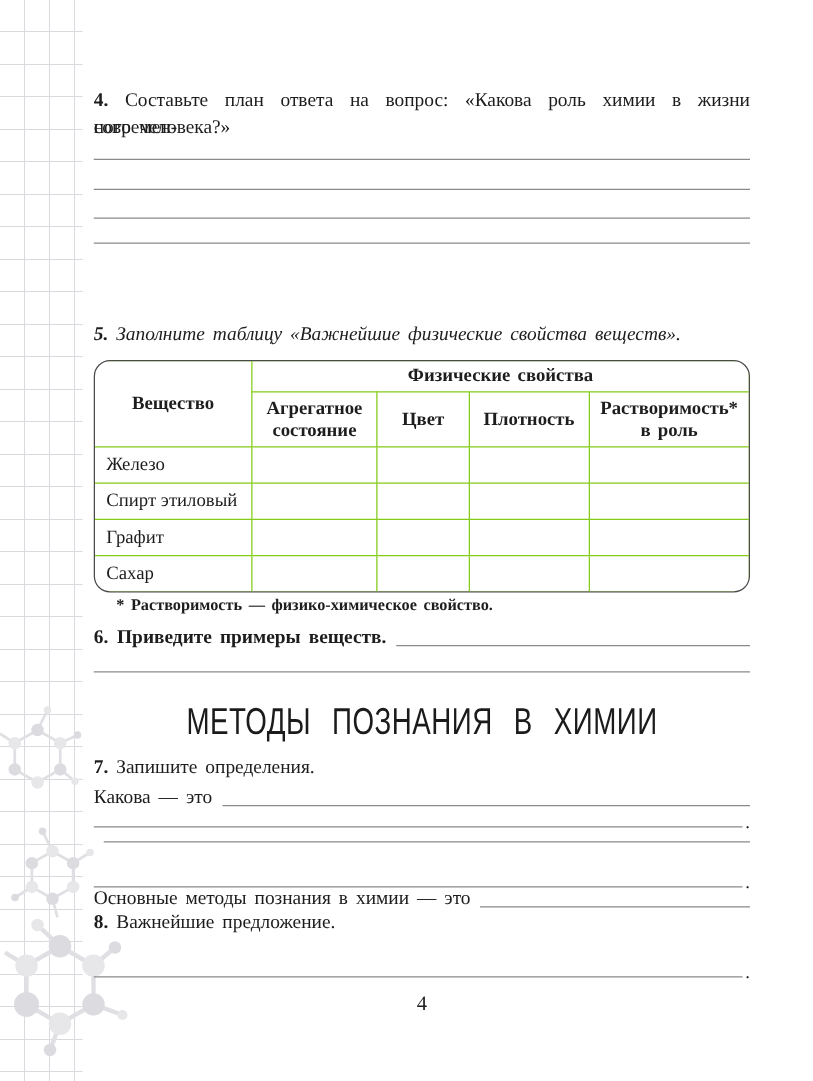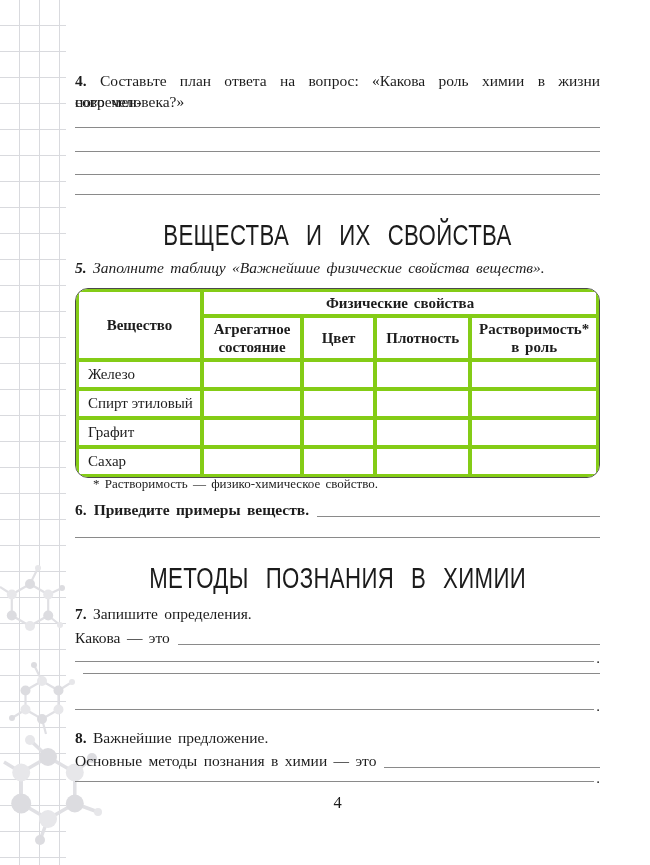--- a/index.html
+++ b/index.html
@@ -39,21 +39,21 @@
   .cont-row .line { flex:1; border-bottom:1px solid #8a8a8a; height:100%; }
   .cont-row .dot { font-size:15px; line-height:8px; margin-left:2px; }
 
   .heading { text-align:center; font-family:"Liberation Sans", sans-serif; font-size:30px; color:#1b1b1b; }
   .heading > span { display:inline-block; transform:scaleX(0.74); white-space:nowrap; word-spacing:14px; letter-spacing:0.5px; }
 
   .table-wrap {
     border:1.5px solid #4a4a4a; border-radius:13px; overflow:hidden; background:#fff;
   }
   table { width:calc(100% + 2px); margin:-1px; border-collapse:collapse; table-layout:fixed; }
-  th, td { border:4px solid #84cc16; font-size:15px; }
+  th, td { border:1px solid #84cc16; font-size:15px; }
   th { font-weight:bold; text-align:center; vertical-align:middle; padding:2px 4px; line-height:18px; word-spacing:2px; }
   td.row-label { text-align:left; padding:4px 6px 4px 9px; font-weight:normal; }
   td.blank-cell { height:29px; }
   .col-substance { width:24%; } .col-state { width:19.2%; } .col-color { width:14%; }
   .col-density { width:18.3%; } .col-solubility { width:24.5%; }
   tr.group-row th { height:25px; }
   tr.sub-row th { height:44px; }
 
   .footnote { font-size:13px; word-spacing:2px; padding-left:18px; }
   .page-num { text-align:center; font-size:16.5px; }
@@ -117,23 +117,20 @@
       <span class="q-num">4.</span>
       <span>Составьте план ответа на вопрос: «Какова роль химии в жизни современ-</span>
     </div>
     <div class="abs q-text" style="top:91px;">ного человека?»</div>
 
     <div class="abs answer-line" style="top:127px;"></div>
     <div class="abs answer-line" style="top:151px;"></div>
     <div class="abs answer-line" style="top:174px;"></div>
     <div class="abs answer-line" style="top:194px;"></div>
 
-    <div class="abs heading" style="top:218px;">
-      <span>ВЕЩЕСТВА И ИХ СВОЙСТВА</span>
-    </div>
 
     <div class="abs q-text" style="top:257px;font-style:italic;">
       <span class="q-num">5.</span>
       <span>Заполните таблицу «Важнейшие физические свойства веществ».</span>
     </div>
 
     <div class="abs table-wrap" style="top:288px;">
       <table>
         <colgroup>
           <col class="col-substance">
@@ -178,21 +175,21 @@
           <td class="row-label">Сахар</td>
           <td class="blank-cell"></td>
           <td class="blank-cell"></td>
           <td class="blank-cell"></td>
           <td class="blank-cell"></td>
         </tr>
       </tbody>
         </table>
     </div>
 
-    <div class="abs footnote" style="top:476px;">* Растворимость — физико-химическое свойство.</div>
+    <div class="abs footnote" style="top:476px;font-weight:bold;">* Растворимость — физико-химическое свойство.</div>
 
     <div class="abs row q-text" style="top:499px;">
       <span class="q-num lbl">6.</span>
       <span class="lbl" style="margin-left:7px;font-weight:bold;">Приведите примеры веществ.</span>
       <div class="fill"></div>
     </div>
     <div class="abs answer-line" style="top:537px;"></div>
 
     <div class="abs heading" style="top:561px;">
       <span>МЕТОДЫ ПОЗНАНИЯ В ХИМИИ</span>
@@ -217,21 +214,21 @@
     </div>
     <div class="abs cont-row" style="top:694px;">
       <div class="line"></div>
       <span class="dot">.</span>
     </div>
 
     <div class="abs q-text" style="top:727px;">
       <span class="q-num">8.</span>
       <span>Важнейшие предложение.</span>
     </div>
-    <div class="abs row q-text" style="top:750px;">
+    <div class="abs row q-text" style="top:708px;">
       <span class="lbl">Основные методы познания в химии — это</span>
       <div class="fill"></div>
     </div>
     <div class="abs cont-row" style="top:766px;">
       <div class="line"></div>
       <span class="dot">.</span>
     </div>
 
     <div class="abs page-num" style="top:793px;">4</div>
 

